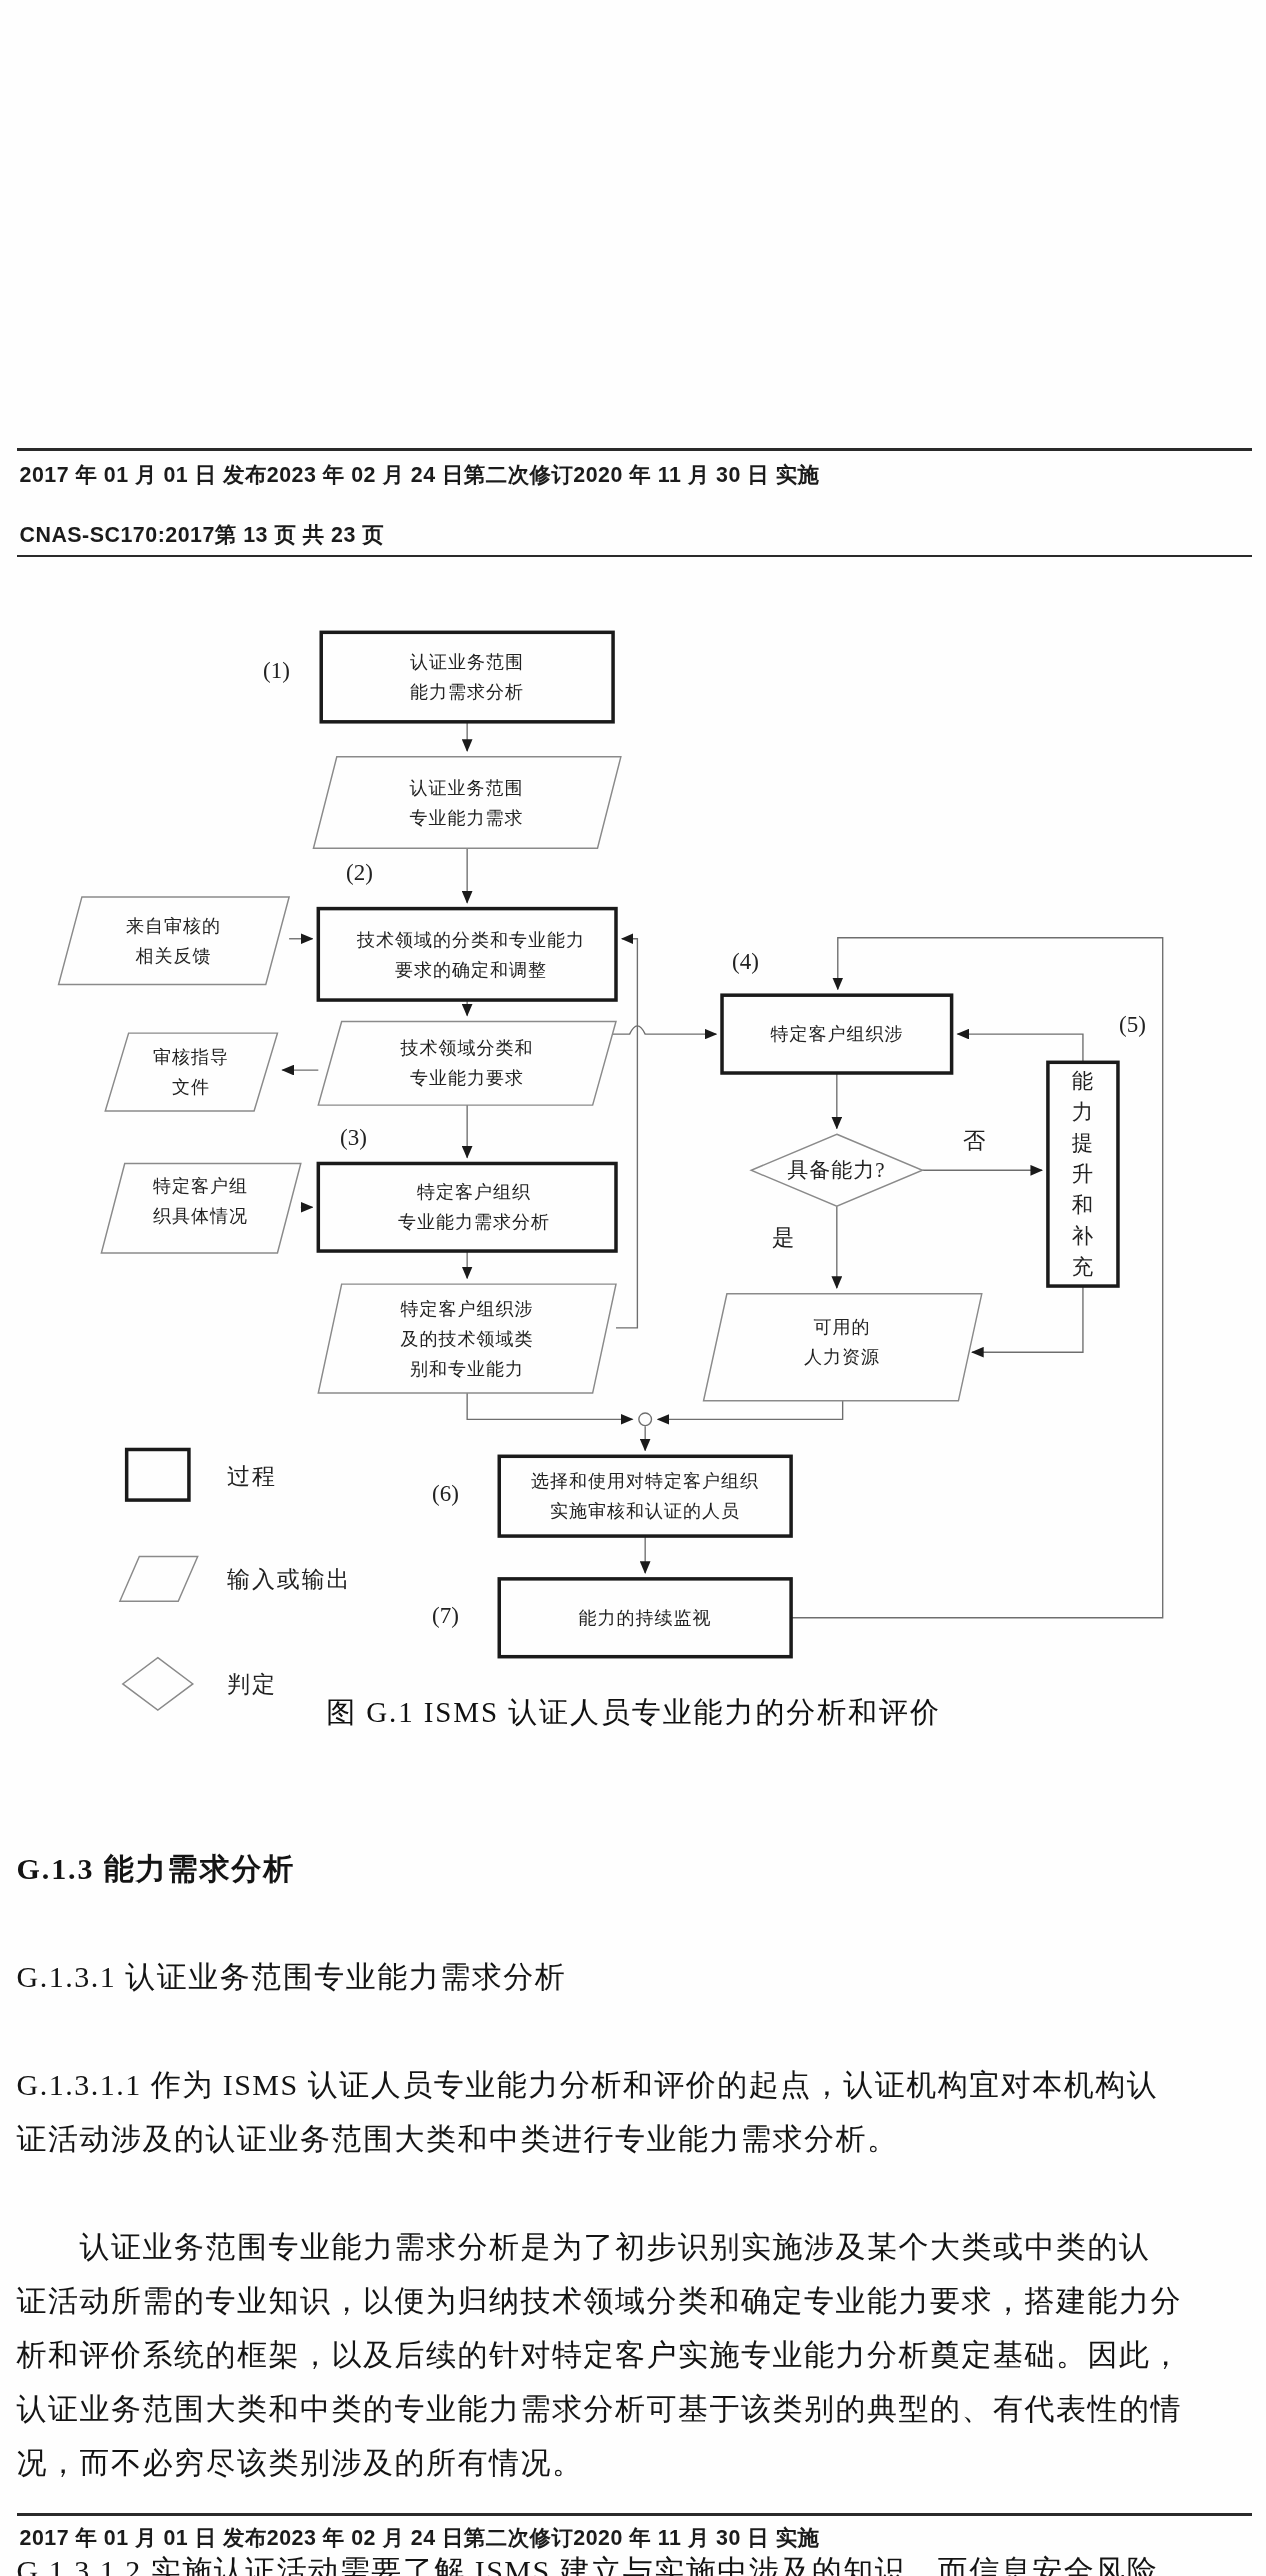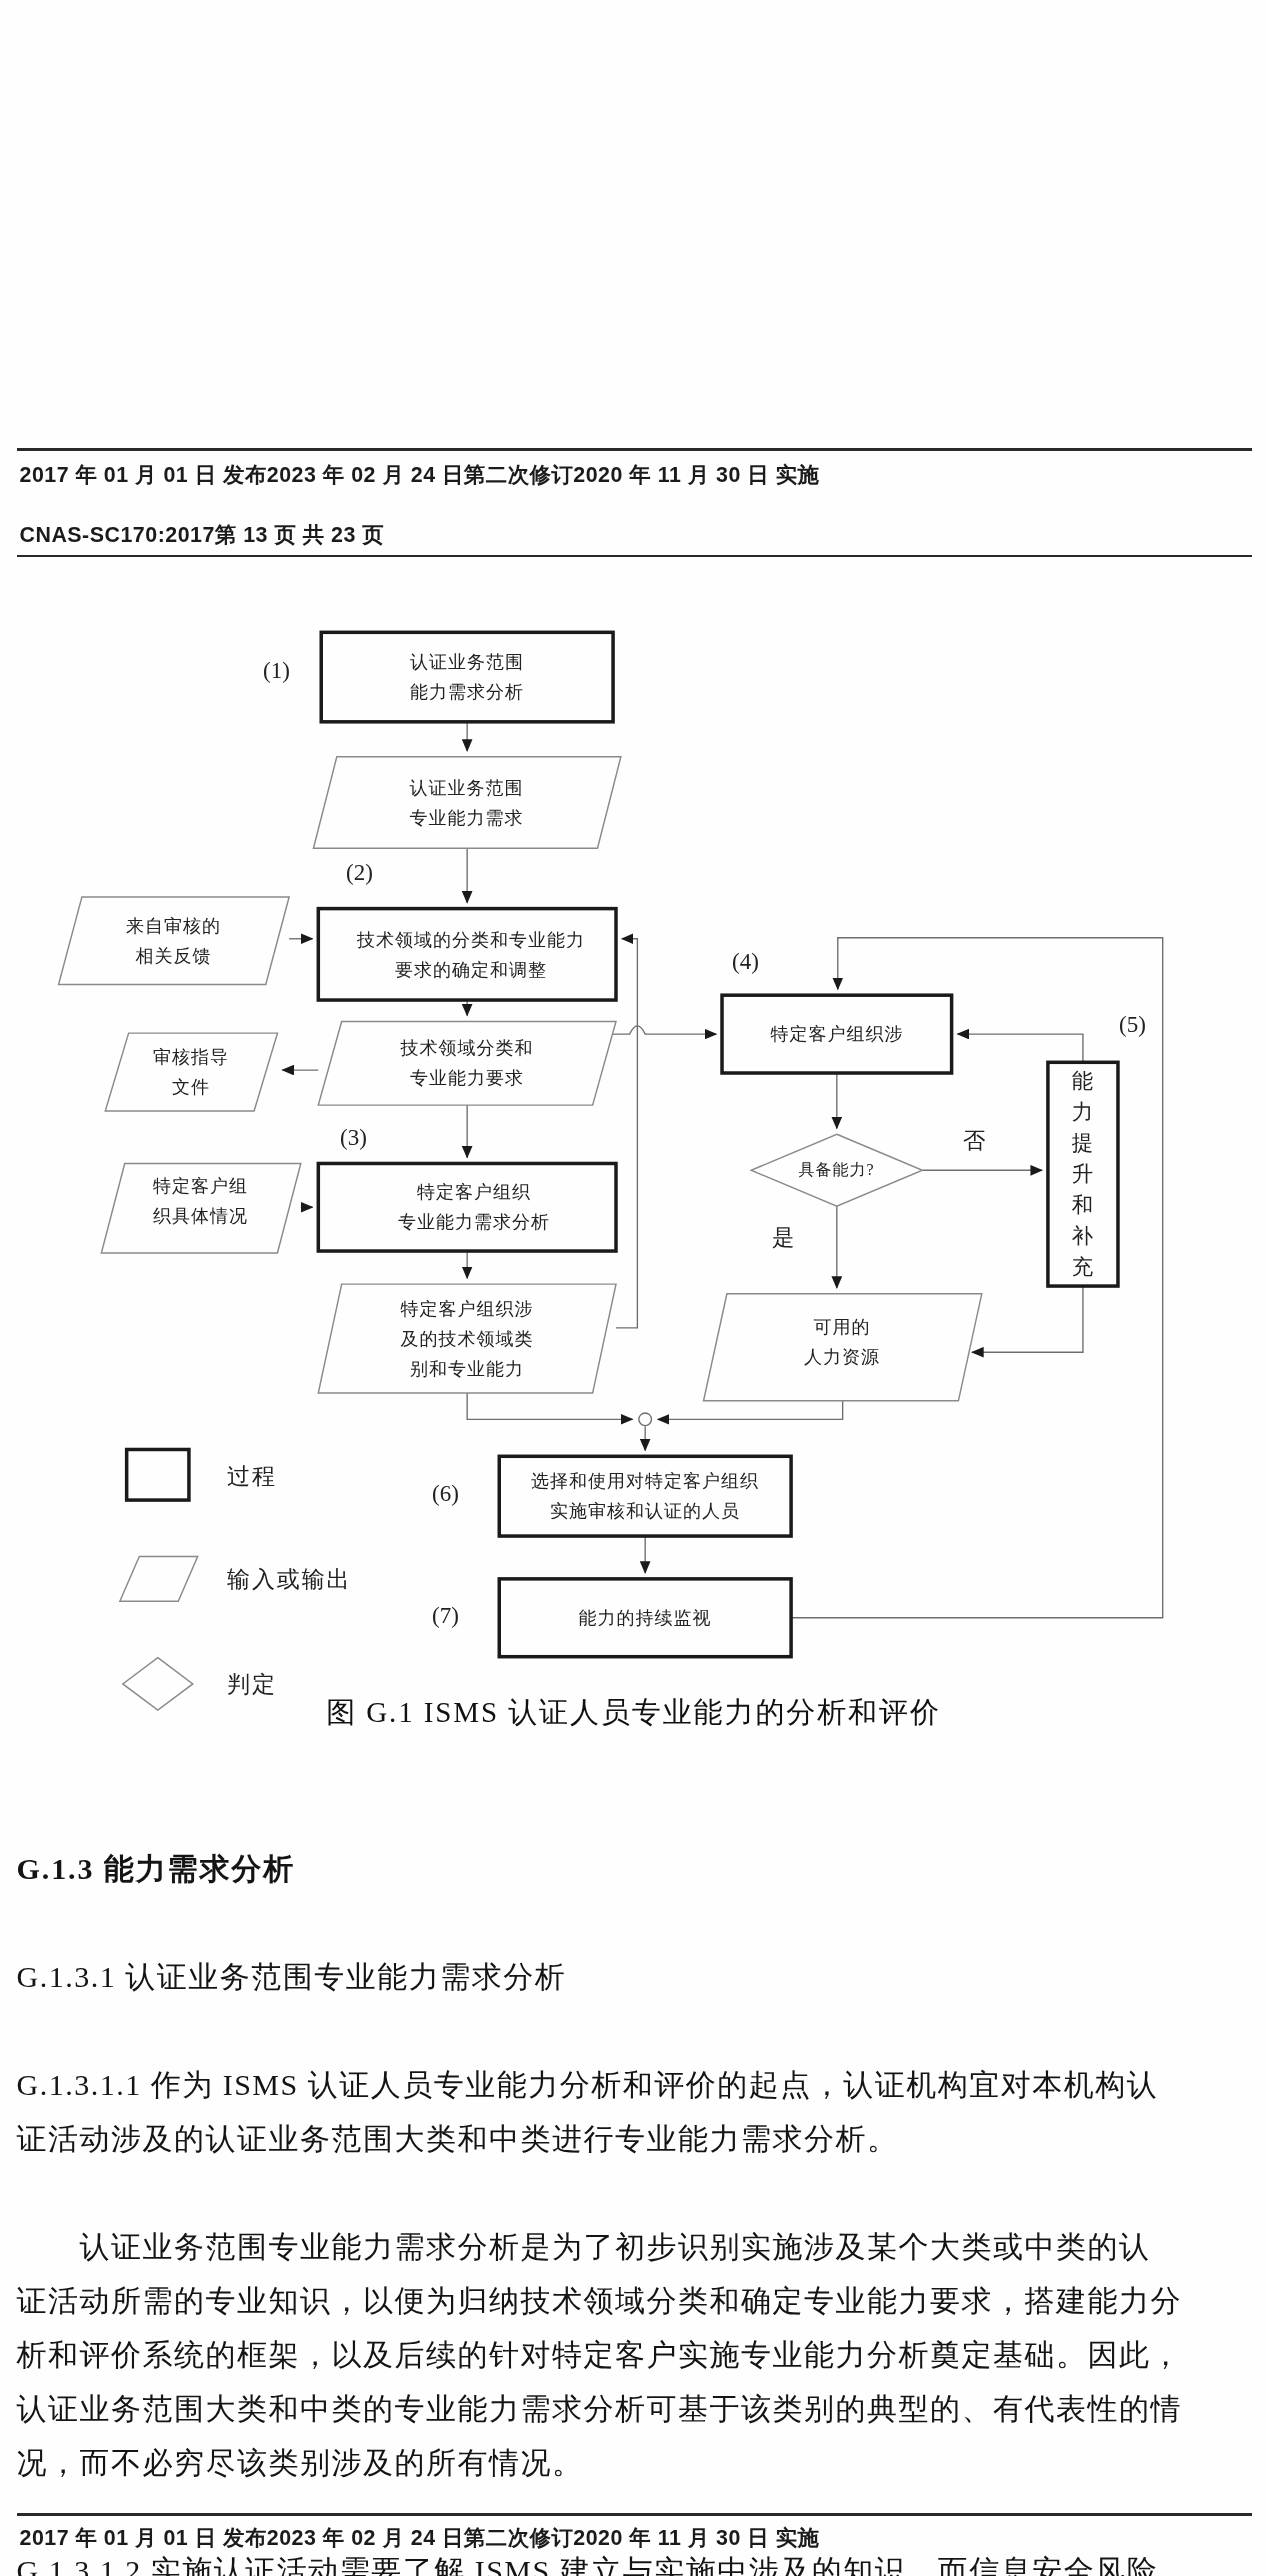--- a/index.html
+++ b/index.html
@@ -115,21 +115,21 @@
   <div class="node-text" style="left:105px;top:1033px;width:172px;height:78px;">审核指导
 文件</div>
   <div class="node-text" style="left:101px;top:1163px;width:199px;height:75px;">特定客户组
 织具体情况</div>
   <div class="node-text" style="left:318px;top:1163px;width:312px;height:88px;">特定客户组织
 专业能力需求分析</div>
   <div class="node-text" style="left:318px;top:1284px;width:298px;height:109px;">特定客户组织涉
 及的技术领域类
 别和专业能力</div>
   <div class="node-text" style="left:722px;top:995px;width:230px;height:78px;">特定客户组织涉</div>
-  <div class="node-text" style="left:751px;top:1134px;width:171px;height:72px;font-size:16px;">具备能力?</div>
+  <div class="node-text" style="left:751px;top:1134px;width:171px;height:72px;font-size:21px;">具备能力?</div>
   <div class="node-text" style="left:1048px;top:1062px;width:70px;height:224px;font-size:21.4px;line-height:31px;">能
 力
 提
 升
 和
 补
 充</div>
   <div class="node-text" style="left:703px;top:1294px;width:278px;height:95px;">可用的
 人力资源</div>
   <div class="node-text" style="left:499px;top:1456px;width:292px;height:80px;">选择和使用对特定客户组织

